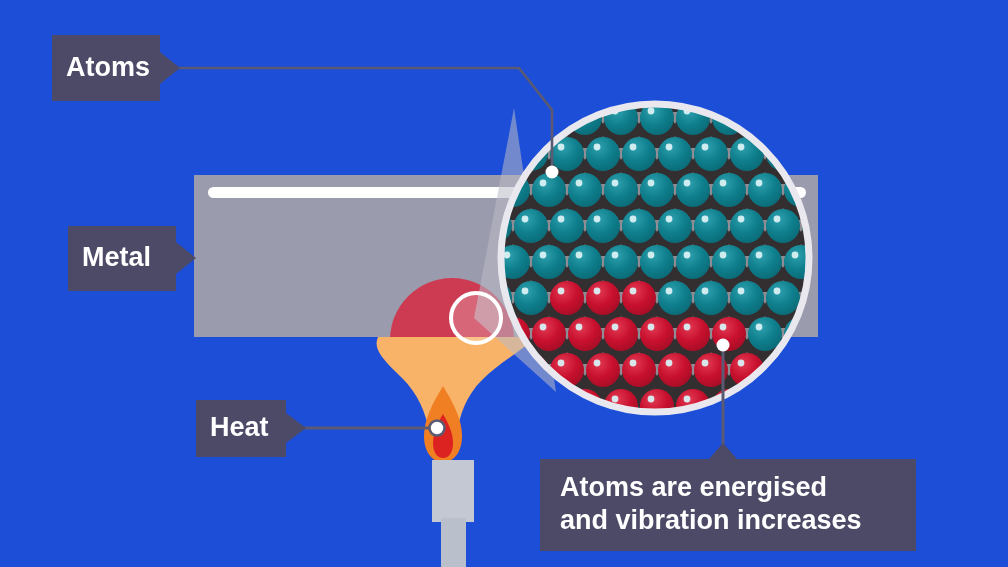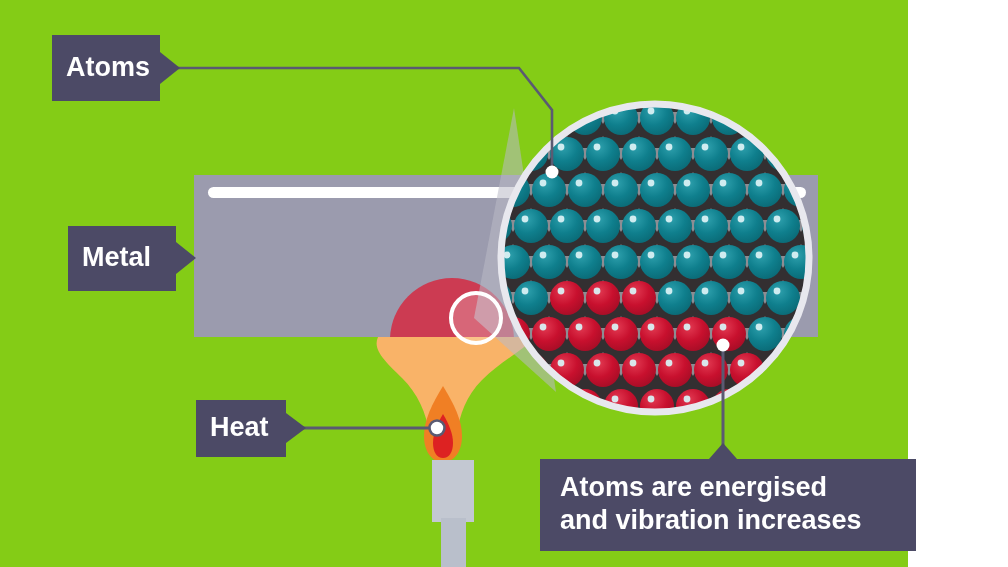--- a/index.html
+++ b/index.html
@@ -1,18 +1,18 @@
 <!DOCTYPE html>
 <html><head>
 <meta charset="utf-8">
 <style>
   html,body{margin:0;padding:0;background:#ffffff;}
   body{width:1008px;height:567px;overflow:hidden;
        font-family:"Liberation Sans","DejaVu Sans",sans-serif;}
-  #stage{position:relative;width:908px;height:567px;background:#84cc16;}
+  #stage{position:relative;width:1008px;height:567px;background:#1d4ed8;}
   #stage svg{position:absolute;left:0;top:0;}
 
   .tag-text{font-weight:bold;font-size:27px;fill:#ffffff;
             font-family:"Liberation Sans","DejaVu Sans",sans-serif;
             dominant-baseline:middle;}
   .caption-text{font-weight:bold;font-size:27px;fill:#ffffff;
             font-family:"Liberation Sans","DejaVu Sans",sans-serif;}
 </style>
 </head>
 <body>

